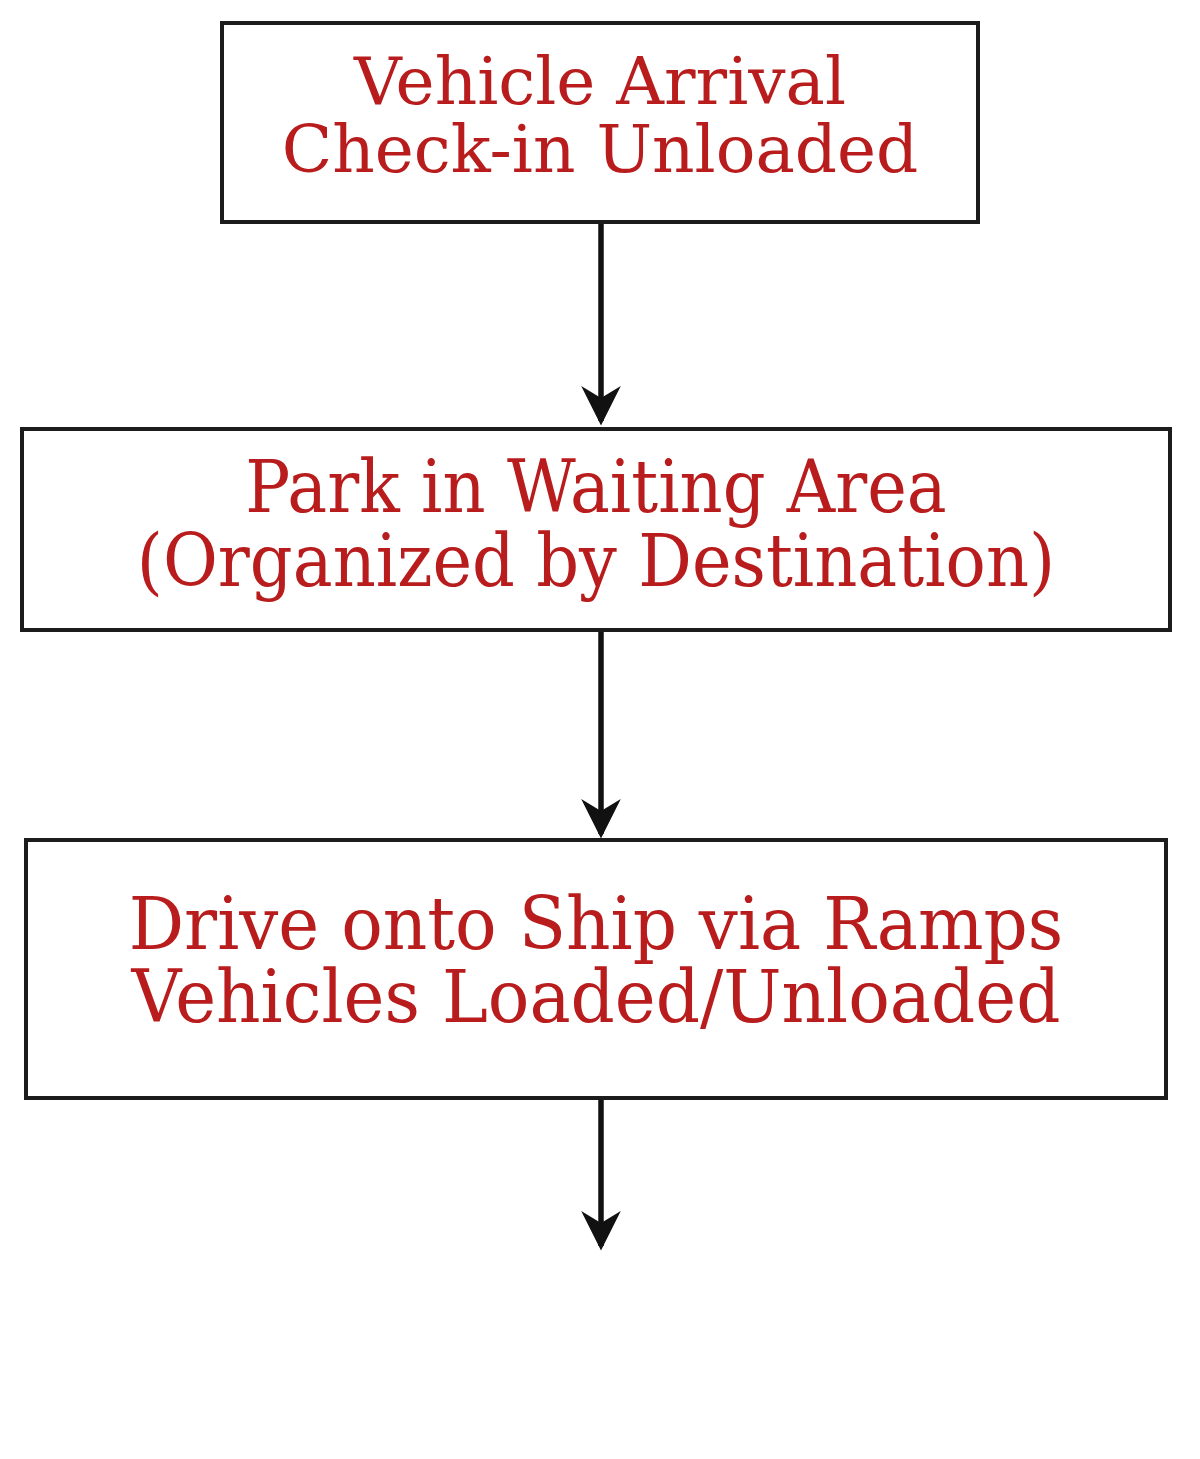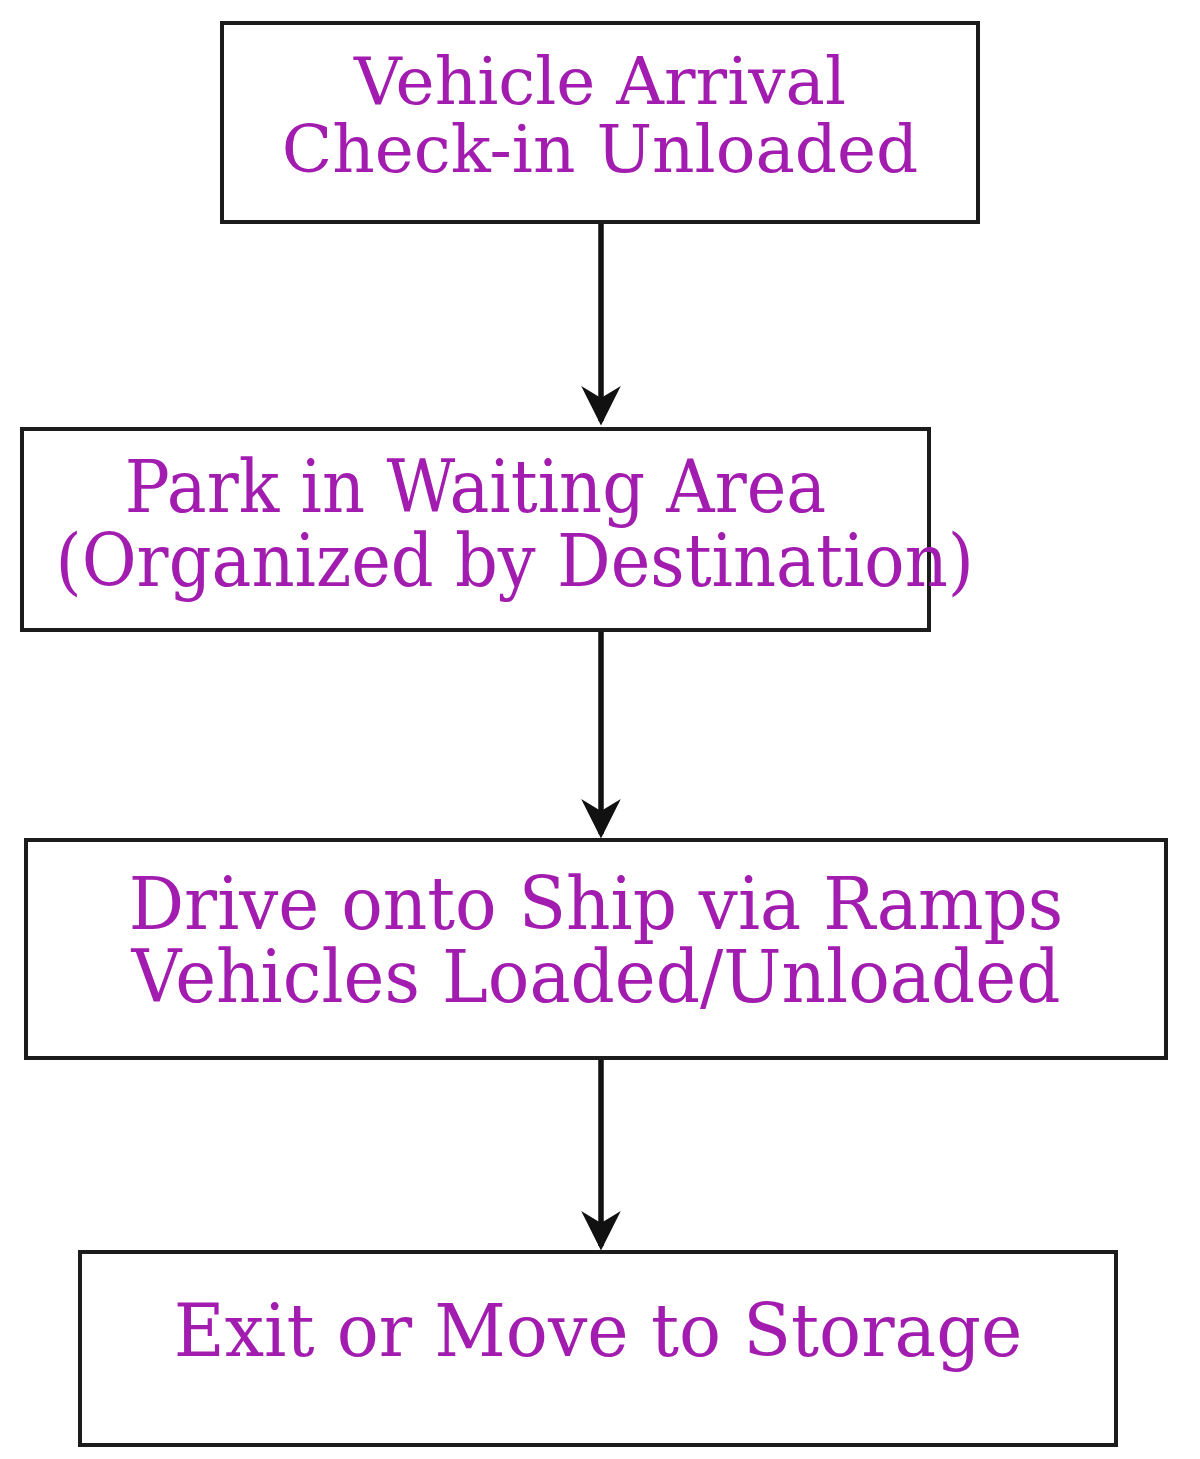--- a/index.html
+++ b/index.html
@@ -20,21 +20,21 @@
   .node {
     position: absolute;
     box-sizing: border-box;
     border: 4px solid #1c1c1c;
     background: #ffffff;
     display: flex;
     flex-direction: column;
     align-items: flex-start;
     justify-content: center;
     text-align: center;
-    color: #a21caf;
+    color: #b91c1c;
     line-height: 1.02;
     white-space: nowrap;
   }
   .node .line {
     display: block;
     width: 100%;
   }
 
   
   #node-1 {
@@ -42,32 +42,32 @@
     top: 21px;
     width: 760px;
     height: 203px;
     font-size: 66px;
     padding-bottom: 14px;
   }
   
   #node-2 {
     left: 20px;
     top: 427px;
-    width: 911px;
+    width: 1152px;
     height: 205px;
     font-size: 72px;
     padding-bottom: 10px;
   }
   #node-2 .line { transform: scaleX(0.93); }
   
   #node-3 {
     left: 24px;
     top: 838px;
     width: 1144px;
-    height: 222px;
+    height: 262px;
     font-size: 72px;
     padding-bottom: 16px;
   }
   #node-3 .line { transform: scaleX(0.96); }
   
   #node-4 {
     left: 78px;
     top: 1250px;
     width: 1040px;
     height: 197px;
@@ -118,17 +118,14 @@
   <div class="node" id="node-2">
     <span class="line">Park in Waiting Area</span>
     <span class="line">(Organized by Destination)</span>
   </div>
 
   <div class="node" id="node-3">
     <span class="line">Drive onto Ship via Ramps</span>
     <span class="line">Vehicles Loaded/Unloaded</span>
   </div>
 
-  <div class="node" id="node-4">
-    <span class="line">Exit or Move to Storage</span>
-  </div>
 
 </div>
 
 </body></html>

